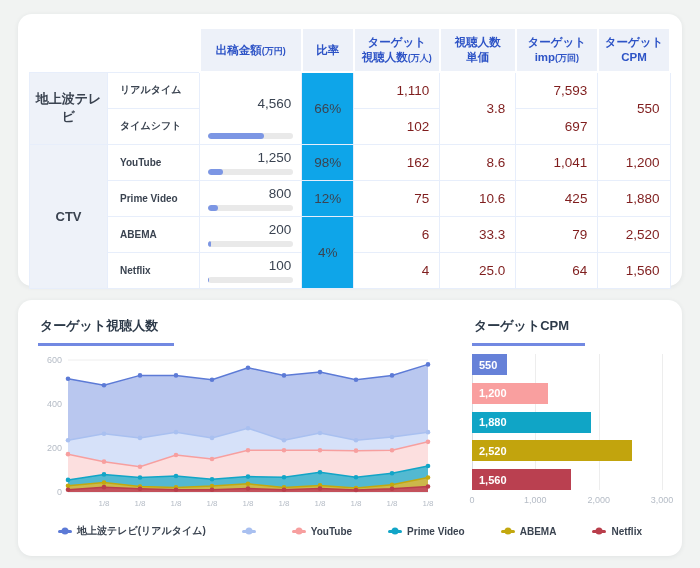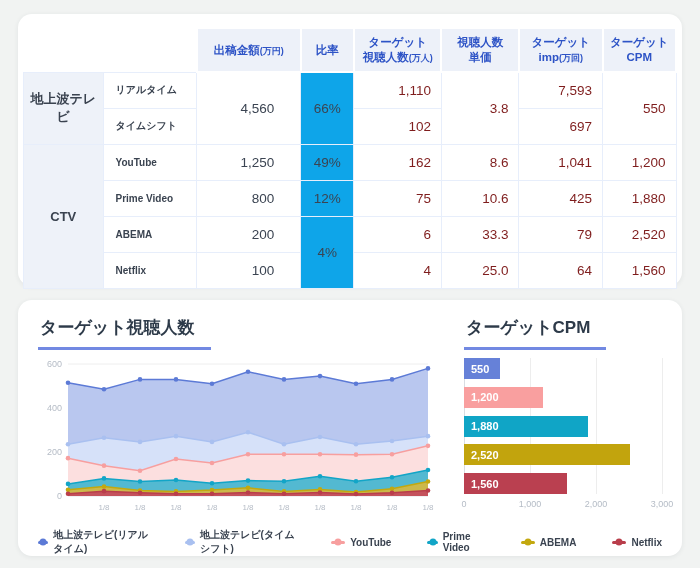--- a/index.html
+++ b/index.html
@@ -3,49 +3,49 @@
 <meta charset="utf-8">
 <style>
   html,body{margin:0;padding:0;}
   body{
     width:700px;height:568px;background:#f1f3f2;position:relative;
     font-family:"Liberation Sans","DejaVu Sans",sans-serif;
     -webkit-font-smoothing:antialiased;
   }
   .card{position:absolute;left:18px;width:664px;background:#fff;border-radius:14px;
     box-shadow:0 1px 5px rgba(40,50,60,.08);box-sizing:border-box;}
-  .table-card{top:14px;height:272px;padding:13px 5px 8px;}
+  .table-card{top:14px;height:272px;padding:13px 11px 8px;}
   .chart-card{top:300px;height:256px;padding:16px 20px 8px;}
 
   
   table{width:100%;border-collapse:collapse;table-layout:fixed;}
   thead th{background:#edf1f9;border:2px solid #fff;color:#2d53c6;font-size:11.5px;
     font-weight:bold;line-height:1.3;padding:4px 2px;height:34px;}
   thead th.blank{background:transparent;border:none;}
   thead small{font-size:9px;font-weight:bold;}
   tbody tr{height:36px;}
   tbody th,tbody td{border:1px solid #e7eefb;}
   th.group{background:#eef2f9;font-weight:bold;color:#3a4350;font-size:13px;text-align:center;}
   td.channel{background:#fff;font-weight:600;color:#3a4350;font-size:10px;text-align:left;padding-left:12px;}
   td.num{font-size:13.5px;color:#7f1d1d;text-align:right;padding-right:10px;background:#fff;}
   td.ratio{font-size:13.5px;color:#3b4452;text-align:center;background:#0ea5e9;}
   td.spend{padding:0;background:#fff;vertical-align:bottom;}
-  .spend-flex{display:flex;}
+  .spend-flex{display:flex;flex-direction:column;}
   .spend-flex.h1{height:34px;}
   .spend-flex.h2{height:70px;}
   .spend-flex .snum{flex:1;display:flex;align-items:center;justify-content:flex-end;
     padding-right:10px;font-size:13.5px;color:#3b4452;}
   .track{height:6px;background:#e9e9e9;border-radius:3px;margin:0 8px 5px 8px;overflow:hidden;}
   .fill{height:100%;background:#7c96e4;border-radius:3px;}
 
   
   .charts-row{display:flex;}
   .area-section{width:398px;}
-  .bar-section{flex:1;margin-left:28px;}
-  .chart-title span{display:inline-block;font-size:17px;font-weight:bold;color:#2d3a49;
+  .bar-section{flex:1;margin-left:36px;}
+  .chart-title span{display:inline-block;font-size:13px;font-weight:bold;color:#2d3a49;
     padding:0 16px 8px 2px;border-bottom:3px solid #7289e2;}
   .area-section svg{display:block;margin-top:6px;}
   .bar-chart{margin-top:8px;}
   .bars{position:relative;height:136px;display:flex;flex-direction:column;justify-content:space-between;}
   .vline{position:absolute;top:0;bottom:0;width:1px;background:#ededed;}
   .vline.axisline{background:#d9dde2;}
   .bar{position:relative;z-index:1;height:21px;display:flex;align-items:center;}
   .bar-label{color:#fff;font-size:11px;font-weight:bold;padding-left:7px;white-space:nowrap;}
   .bar-axis{position:relative;height:14px;margin-top:5px;}
   .bar-axis span{position:absolute;top:0;transform:translateX(-50%);font-size:9px;color:#b5bcc6;}
@@ -125,21 +125,21 @@
         <th class="group" rowspan="4">CTV</th>
         <td class="channel">YouTube</td>
         <td class="spend">
           <div class="spend-flex h1">
             <div class="snum">1,250</div>
             <div class="track">
                 <div class="fill" style="width: 18%;"></div>
               </div>
           </div>
         </td>
-        <td class="ratio">49%</td>
+        <td class="ratio">98%</td>
         <td class="num">162</td>
         <td class="num">8.6</td>
         <td class="num">1,041</td>
         <td class="num">1,200</td>
       </tr>
       <tr>
         <td class="channel">Prime Video</td>
         <td class="spend">
           <div class="spend-flex h1">
             <div class="snum">800</div>
@@ -341,21 +341,20 @@
       <div class="legend-item">
         <span class="legend-marker" style="background: rgb(92, 122, 214);">
           <span class="legend-dot" style="background: rgb(92, 122, 214);"></span>
         </span>
         <span class="legend-text">地上波テレビ(リアルタイム)</span>
       </div>
       <div class="legend-item">
         <span class="legend-marker" style="background: rgb(169, 192, 240);">
           <span class="legend-dot" style="background: rgb(169, 192, 240);"></span>
         </span>
-        <span class="legend-text">地上波テレビ(タイムシフト)</span>
       </div>
       <div class="legend-item">
         <span class="legend-marker" style="background: rgb(247, 159, 159);">
           <span class="legend-dot" style="background: rgb(247, 159, 159);"></span>
         </span>
         <span class="legend-text">YouTube</span>
       </div>
       <div class="legend-item">
         <span class="legend-marker" style="background: rgb(18, 165, 199);">
           <span class="legend-dot" style="background: rgb(18, 165, 199);"></span>

